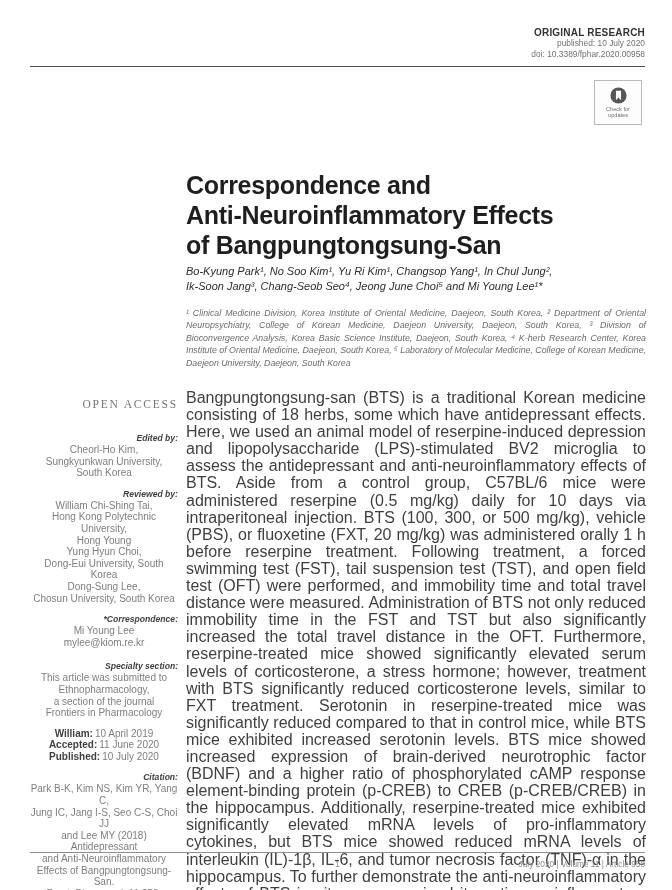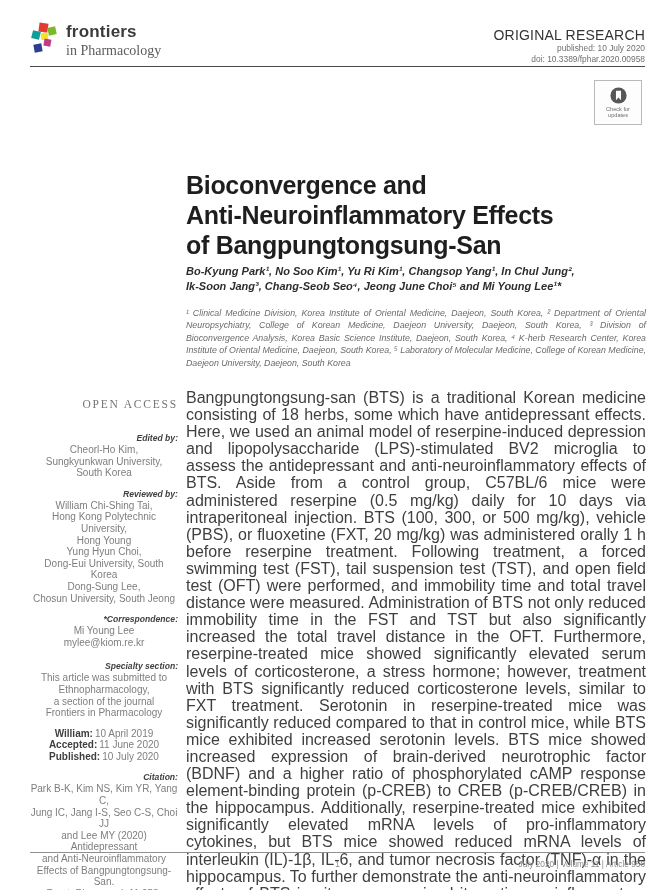--- a/index.html
+++ b/index.html
@@ -8,36 +8,36 @@
     position:relative; width:672px; height:890px; margin:0 auto;
     background:#ffffff; font-family:"Liberation Sans", sans-serif;
     overflow:hidden;
   }
   
   .logo { position:absolute; left:30px; top:22px; display:flex; align-items:flex-start; }
   .logo-cubes { width:30px; height:34px; margin-right:6px; }
   .logo-text .brand { font-size:17px; font-weight:bold; color:#3b3b3b; letter-spacing:0.2px; }
   .logo-text .sub { font-family:"Liberation Serif", serif; font-size:14px; color:#5c5c5c; margin-top:1px; }
   .header-meta { position:absolute; right:27px; top:27px; text-align:right; }
-  .header-meta .type { font-size:14px; font-weight:normal; color:#333; letter-spacing:0.2px; }
+  .header-meta .type { font-size:10px; font-weight:bold; color:#333; letter-spacing:0.2px; }
   .header-meta .meta-line { font-size:8.4px; color:#6f6f6f; line-height:11px; }
   .header-rule { position:absolute; left:30px; right:27px; top:66px; border-top:1.2px solid #4a4a4a; }
   .check-badge {
     position:absolute; right:30px; top:80px; width:48px; height:45px;
     border:1px solid #b9b9b9; background:#fdfdfd;
     display:flex; flex-direction:column; align-items:center; justify-content:center;
     cursor:pointer;
   }
   .check-circle { width:17px; height:17px; margin-bottom:2px; }
   .check-label { font-size:5.6px; color:#6d6d6d; text-align:center; line-height:6.5px; width:34px; }
   
   .title { position:absolute; left:186px; top:170px; width:462px;
     font-size:25px; font-weight:bold; color:#1e1e1e; line-height:30px; letter-spacing:-0.3px; }
   .authors { position:absolute; left:186px; top:264px; width:462px;
-    font-size:11px; font-weight:bold; font-style:italic; color:#2d2d2d; line-height:14.5px; }
+    font-size:11px; font-weight:normal; font-style:italic; color:#2d2d2d; line-height:14.5px; }
   .affils { position:absolute; left:186px; top:307px; width:460px;
     font-size:8.8px; font-style:italic; color:#6b6b6b; line-height:12.4px; text-align:justify; }
   
   .sidebar { position:absolute; left:30px; top:398px; width:148px; text-align:right; }
   .oa { font-family:"Liberation Serif", serif; font-size:11.5px; color:#747474;
     letter-spacing:1.8px; margin-bottom:22px; }
   .side-group { margin-bottom:9px; }
   .side-group.gap { margin-bottom:12px; }
   .side-label { font-size:8.6px; font-weight:bold; font-style:italic; color:#3f3f3f; line-height:12px; }
   .side-line { font-size:10px; color:#7e7e7e; line-height:11.6px;text-align:center; }
@@ -52,53 +52,39 @@
   .footer { position:absolute; left:30px; right:27px; top:859px; font-size:8.3px; color:#8a8a8a; }
   .footer .f-left { position:absolute; left:0;margin-top:46px; }
   .footer .f-page { position:absolute; left:50%; transform:translateX(-50%); }
   .footer .f-right { position:absolute; right:0; }
 </style>
 </head>
 <body>
 
 <div class="page">
 
-  <div class="logo">
-    <svg class="logo-cubes" viewBox="0 0 30 34">
-      <rect x="9" y="1" width="9" height="9" fill="#e23b33" transform="rotate(8 13 5)"></rect>
-      <rect x="18" y="5" width="8" height="8" fill="#7ab929" transform="rotate(-12 22 9)"></rect>
-      <rect x="2" y="9" width="8" height="8" fill="#0f9e99" transform="rotate(14 6 13)"></rect>
-      <rect x="11" y="11" width="7" height="7" fill="#f3e427" transform="rotate(-6 14 14)"></rect>
-      <rect x="14" y="17" width="7" height="7" fill="#c03a8c" transform="rotate(10 17 20)"></rect>
-      <rect x="4" y="22" width="8" height="8" fill="#2b3f90" transform="rotate(-10 8 26)"></rect>
-    </svg>
-    <div class="logo-text">
-      <div class="brand">frontiers</div>
-      <div class="sub">in Pharmacology</div>
-    </div>
-  </div>
 
   <div class="header-meta">
     <div class="type">ORIGINAL RESEARCH</div>
     <div class="meta-line">published: 10 July 2020</div>
     <div class="meta-line">doi: 10.3389/fphar.2020.00958</div>
   </div>
 
   <div class="header-rule"></div>
 
   <div class="check-badge">
     <svg class="check-circle" viewBox="0 0 20 20">
       <circle cx="10" cy="10" r="9.5" fill="#575757"></circle>
       <path d="M7 4.5 h6 v11 l-3-3.2 -3 3.2 z" fill="#ffffff"></path>
     </svg>
     <div class="check-label">Check for updates</div>
   </div>
 
   <div class="title">
-    <div>Bioconvergence and</div>
+    <div>Correspondence and</div>
     <div>Anti-Neuroinflammatory Effects</div>
     <div>of Bangpungtongsung-San</div>
   </div>
 
   <div class="authors">
     <div>Bo-Kyung Park¹, No Soo Kim¹, Yu Ri Kim¹, Changsop Yang¹, In Chul Jung²,</div>
     <div>Ik-Soon Jang³, Chang-Seob Seo⁴, Jeong June Choi⁵ and Mi Young Lee¹*</div>
   </div>
 
   <div class="affils">¹ Clinical Medicine Division, Korea Institute of Oriental Medicine, Daejeon, South Korea, ² Department of Oriental Neuropsychiatry, College of Korean Medicine, Daejeon University, Daejeon, South Korea, ³ Division of Bioconvergence Analysis, Korea Basic Science Institute, Daejeon, South Korea, ⁴ K-herb Research Center, Korea Institute of Oriental Medicine, Daejeon, South Korea, ⁵ Laboratory of Molecular Medicine, College of Korean Medicine, Daejeon University, Daejeon, South Korea</div>
@@ -114,21 +100,21 @@
     </div>
 
     <div class="side-group">
       <div class="side-label">Reviewed by:</div>
       <div class="side-line">William Chi-Shing Tai,</div>
       <div class="side-line">Hong Kong Polytechnic University,</div>
       <div class="side-line">Hong Young</div>
       <div class="side-line">Yung Hyun Choi,</div>
       <div class="side-line">Dong-Eui University, South Korea</div>
       <div class="side-line">Dong-Sung Lee,</div>
-      <div class="side-line">Chosun University, South Jeong</div>
+      <div class="side-line">Chosun University, South Korea</div>
     </div>
 
     <div class="side-group gap">
       <div class="side-label">*Correspondence:</div>
       <div class="side-line">Mi Young Lee</div>
       <div class="side-line"><a class="side-link">mylee@kiom.re.kr</a></div>
     </div>
 
     <div class="side-group">
       <div class="side-label">Specialty section:</div>
@@ -141,21 +127,21 @@
     <div class="side-group">
       <div class="side-line"><span class="inline-label">William:</span><span class="side-val">10 April 2019</span></div>
       <div class="side-line"><span class="inline-label">Accepted:</span><span class="side-val">11 June 2020</span></div>
       <div class="side-line"><span class="inline-label">Published:</span><span class="side-val">10 July 2020</span></div>
     </div>
 
     <div class="side-group">
       <div class="side-label">Citation:</div>
       <div class="side-line">Park B-K, Kim NS, Kim YR, Yang C,</div>
       <div class="side-line">Jung IC, Jang I-S, Seo C-S, Choi JJ</div>
-      <div class="side-line">and Lee MY (2020) Antidepressant</div>
+      <div class="side-line">and Lee MY (2018) Antidepressant</div>
       <div class="side-line">and Anti-Neuroinflammatory</div>
       <div class="side-line">Effects of Bangpungtongsung-San.</div>
       <div class="side-line">Front. Pharmacol. 11:958.</div>
       <div class="side-line">doi: 10.3389/fphar.2020.00958</div>
     </div>
   </div>
 
   <div class="abstract">Bangpungtongsung-san (BTS) is a traditional Korean medicine consisting of 18 herbs, some which have antidepressant effects. Here, we used an animal model of reserpine-induced depression and lipopolysaccharide (LPS)-stimulated BV2 microglia to assess the antidepressant and anti-neuroinflammatory effects of BTS. Aside from a control group, C57BL/6 mice were administered reserpine (0.5 mg/kg) daily for 10 days via intraperitoneal injection. BTS (100, 300, or 500 mg/kg), vehicle (PBS), or fluoxetine (FXT, 20 mg/kg) was administered orally 1 h before reserpine treatment. Following treatment, a forced swimming test (FST), tail suspension test (TST), and open field test (OFT) were performed, and immobility time and total travel distance were measured. Administration of BTS not only reduced immobility time in the FST and TST but also significantly increased the total travel distance in the OFT. Furthermore, reserpine-treated mice showed significantly elevated serum levels of corticosterone, a stress hormone; however, treatment with BTS significantly reduced corticosterone levels, similar to FXT treatment. Serotonin in reserpine-treated mice was significantly reduced compared to that in control mice, while BTS mice exhibited increased serotonin levels. BTS mice showed increased expression of brain-derived neurotrophic factor (BDNF) and a higher ratio of phosphorylated cAMP response element-binding protein (p-CREB) to CREB (p-CREB/CREB) in the hippocampus. Additionally, reserpine-treated mice exhibited significantly elevated mRNA levels of pro-inflammatory cytokines, but BTS mice showed reduced mRNA levels of interleukin (IL)-1β, IL-6, and tumor necrosis factor (TNF)-α in the hippocampus. To further demonstrate the anti-neuroinflammatory effects of BTS in vitro, we examined its anti-neuroinflammatory and neuroprotective effects in lipopolysaccharide (LPS)-stimulated BV2 microglia. BTS significantly reduced the levels of NO, inducible nitric oxide synthase (iNOS), cyclooxygenase (COX)-2, TNF-α, IL-1β, and IL-6 in a dose-dependent manner via a decrease in the expression of nuclear factor (NF)-κB p65. Furthermore, the neuroprotective factor heme oxygenase-1 (HO-1) was upregulated via the nuclear factor-E2-related factor 2 (NRF2)/CREB pathway. Taken</div>
 
   <div class="footer-rule"></div>

